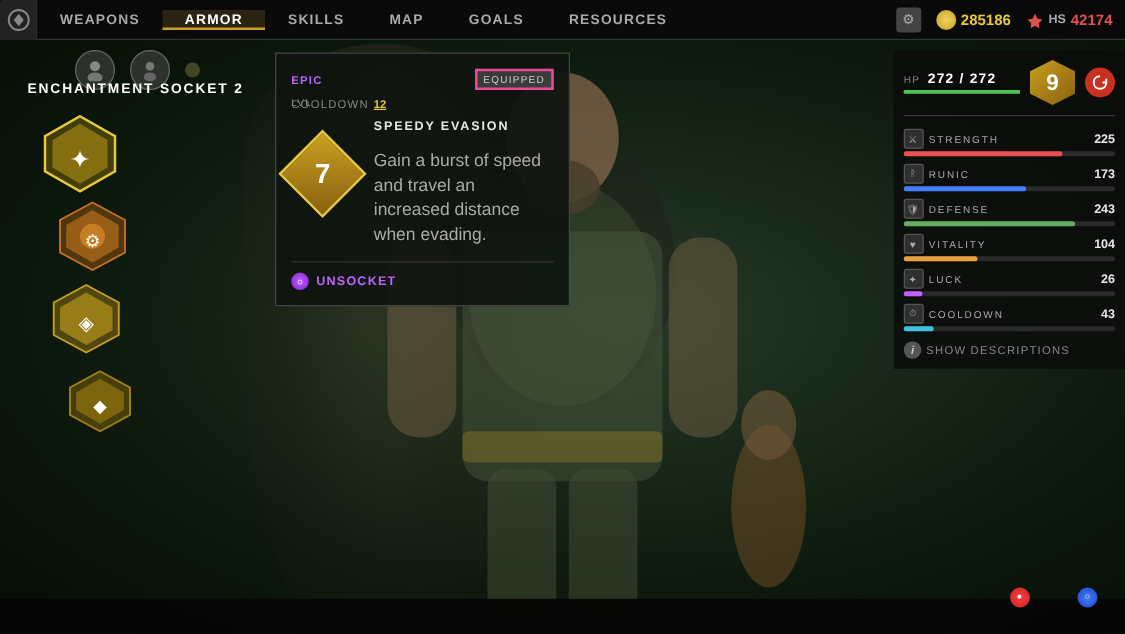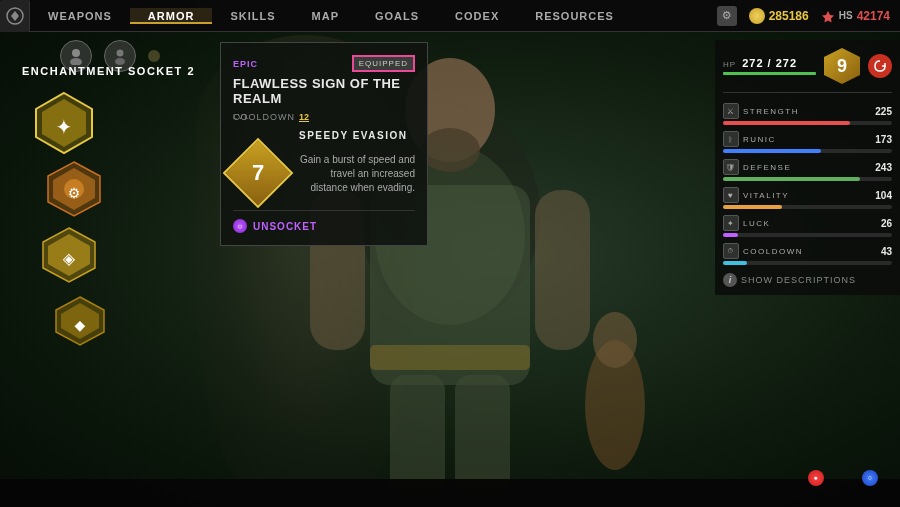--- a/index.html
+++ b/index.html
@@ -152,21 +152,21 @@
       display: flex;
       align-items: center;
       justify-content: center;
     }
 
     
     .item-card {
       position: absolute;
       top: 42px;
       left: 220px;
-      width: 208px;
+      width: 236px;
       background: rgba(15,20,15,0.92);
       border: 1px solid #444;
       padding: 12px;
     }
 
     .item-rarity {
       color: #c060ff;
       font-size: 9px;
       font-weight: bold;
       letter-spacing: 1px;
@@ -261,23 +261,22 @@
       color: #e8e8e8;
       font-size: 10px;
       font-weight: bold;
       letter-spacing: 1.5px;
       text-transform: uppercase;
       margin-bottom: 12px;
     }
 
     .ability-desc {
       color: #aaa;
-      font-size: 10px;
+      font-size: 14px;
       line-height: 1.4;
-      text-align: right;
     }
 
     .unsocket-btn {
       display: flex;
       align-items: center;
       gap: 6px;
       margin-top: 12px;
       padding-top: 8px;
       border-top: 1px solid #333;
       cursor: pointer;
@@ -559,23 +558,20 @@
     <span>ARMOR</span>
   </div>
   <div class="nav-item">
     <span>SKILLS</span>
   </div>
   <div class="nav-item">
     <span>MAP</span>
   </div>
   <div class="nav-item">
     <span>GOALS</span>
-  </div>
-  <div class="nav-item">
-    <span>CODEX</span>
   </div>
   <div class="nav-item">
     <span>RESOURCES</span>
   </div>
 
   <div class="nav-right">
     <div class="settings-icon">⚙</div>
     <div class="currency-display">
       <span class="currency-icon"></span>
       <span>285186</span>
@@ -644,21 +640,20 @@
       </svg>
     </div>
   </div>
 </div>
 
 <div class="item-card">
   <div style="display:flex;justify-content:space-between;align-items:center;margin-bottom:4px;">
     <span class="item-rarity">EPIC</span>
     <span class="item-equipped-badge">EQUIPPED</span>
   </div>
-  <div class="item-name">FLAWLESS SIGN OF THE REALM</div>
 
   <div class="item-stat-row">
     <span class="stat-label">COOLDOWN</span>
     <span class="stat-value">12</span>
   </div>
 
   <div class="item-level-box">
     <div class="level-box-wrapper">
       <span class="lvl-label">LVL</span>
       <div class="level-diamond">

